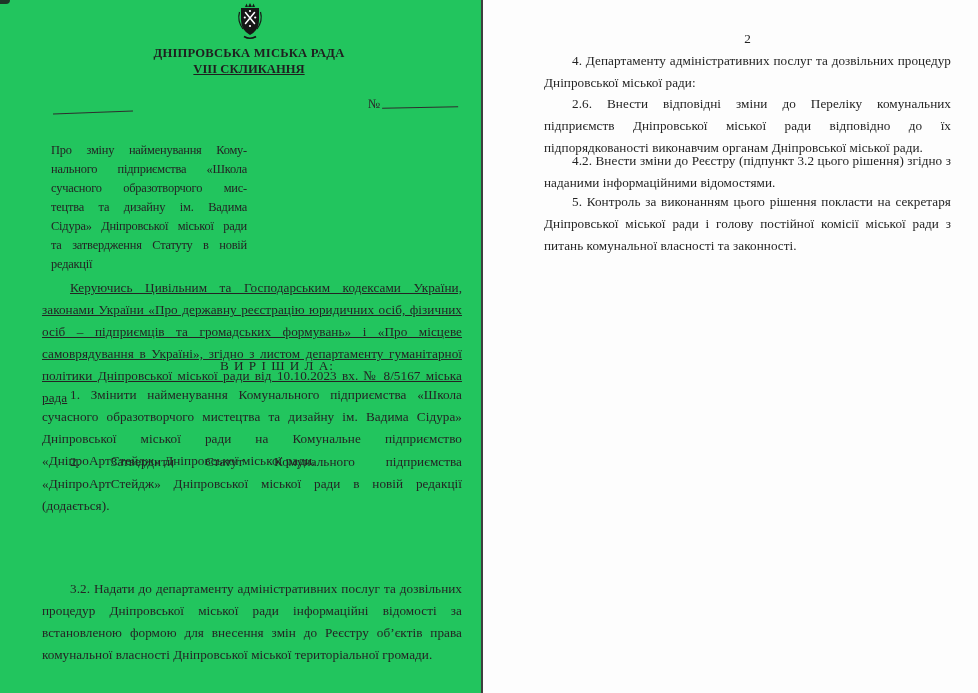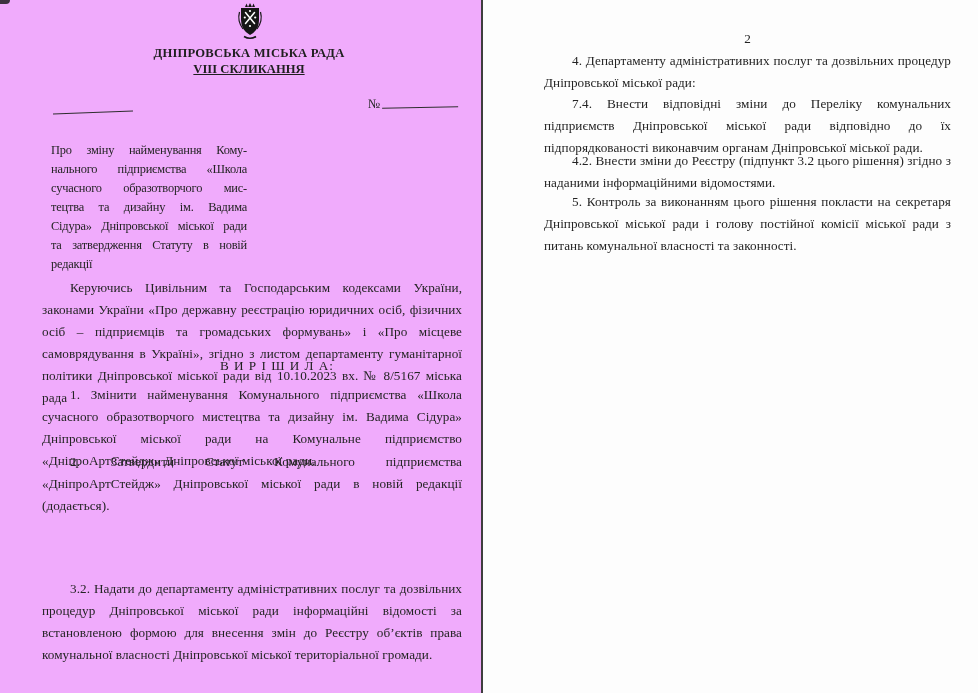--- a/index.html
+++ b/index.html
@@ -2,21 +2,21 @@
 <html><head>
 <meta charset="utf-8">
 <style>
   html,body{margin:0;padding:0;}
   body{
     width:978px;height:693px;position:relative;overflow:hidden;
     background:#ffffff;color:#232323;
     font-family:"Liberation Serif", serif;
     -webkit-font-smoothing:antialiased;
   }
-  .page{position:absolute;top:0;height:693px;background:#f0abfc;}
+  .page{position:absolute;top:0;height:693px;background:#22c55e;}
   .page-left{left:0;width:481px;}
   .page-right{left:483px;width:495px;background:#fdfdfd;}
   .divider{position:absolute;left:481px;top:0;width:2px;height:693px;background:#3e3e3e;}
   .corner-artifact{position:absolute;left:0;top:0;width:10px;height:4px;background:#1d1d1d;border-bottom-right-radius:4px;opacity:.85;}
 
   
   .emblem{position:absolute;left:236px;top:2px;width:28px;height:38px;}
   .hdr{position:absolute;left:128px;top:46px;width:242px;text-align:center;font-weight:bold;color:#1f1f1f;}
   .org{font-size:12.6px;letter-spacing:.2px;}
   .conv{font-size:12.6px;margin-top:1px;text-decoration:underline;}
@@ -31,21 +31,21 @@
     font-size:12.4px;line-height:19px;letter-spacing:-.2px;
     white-space:pre-line;text-align:justify;text-align-last:justify;color:#242424;
   }
 
   .body{
     position:absolute;left:42px;width:420px;margin:0;
     font-size:13.2px;line-height:22px;letter-spacing:.05px;
     text-align:justify;text-indent:28px;color:#242424;
   }
   .page-right .body{left:61px;width:407px;}
-  .preamble{top:277px;}
+  .preamble{top:277px;text-decoration:underline;}
   .resolved{
     position:absolute;left:42px;top:358px;width:420px;box-sizing:border-box;padding-left:50px;
     text-align:center;font-weight:normal;font-size:13.2px;letter-spacing:1px;color:#1f1f1f;
   }
 
   .pagenum{position:absolute;left:61px;top:31px;width:407px;text-align:center;font-size:13.2px;}
   .sig{position:absolute;left:61px;top:263px;width:407px;display:flex;justify-content:space-between;font-size:13.4px;color:#242424;}
   .sig .t{padding-left:7px;}
 </style>
 </head>
@@ -96,19 +96,19 @@
     <p class="body" style="top:451px">2. Затвердити Статут Комунального підприємства «ДніпроАртСтейдж» Дніпровської міської ради в новій редакції (додається).</p>
     <p class="body" style="top:578px">3.2. Надати до департаменту адміністративних послуг та дозвільних процедур Дніпровської міської ради інформаційні відомості за встановленою формою для внесення змін до Реєстру об’єктів права комунальної власності Дніпровської міської територіальної громади.</p>
   </section>
 
   <div class="divider"></div>
 
   <section class="page page-right">
     <div class="pagenum">2</div>
 
     <p class="body" style="top:50px">4. Департаменту адміністративних послуг та дозвільних процедур Дніпровської міської ради:</p>
-    <p class="body" style="top:93px">7.4. Внести відповідні зміни до Переліку комунальних підприємств Дніпровської міської ради відповідно до їх підпорядкованості виконавчим органам Дніпровської міської ради.</p>
+    <p class="body" style="top:93px">2.6. Внести відповідні зміни до Переліку комунальних підприємств Дніпровської міської ради відповідно до їх підпорядкованості виконавчим органам Дніпровської міської ради.</p>
     <p class="body" style="top:150px">4.2. Внести зміни до Реєстру (підпункт 3.2 цього рішення) згідно з наданими інформаційними відомостями.</p>
     <p class="body" style="top:191px">5. Контроль за виконанням цього рішення покласти на секретаря Дніпровської міської ради і голову постійної комісії міської ради з питань комунальної власності та законності.</p>
 
   </section>
 
 </div>
 
 </body></html>

